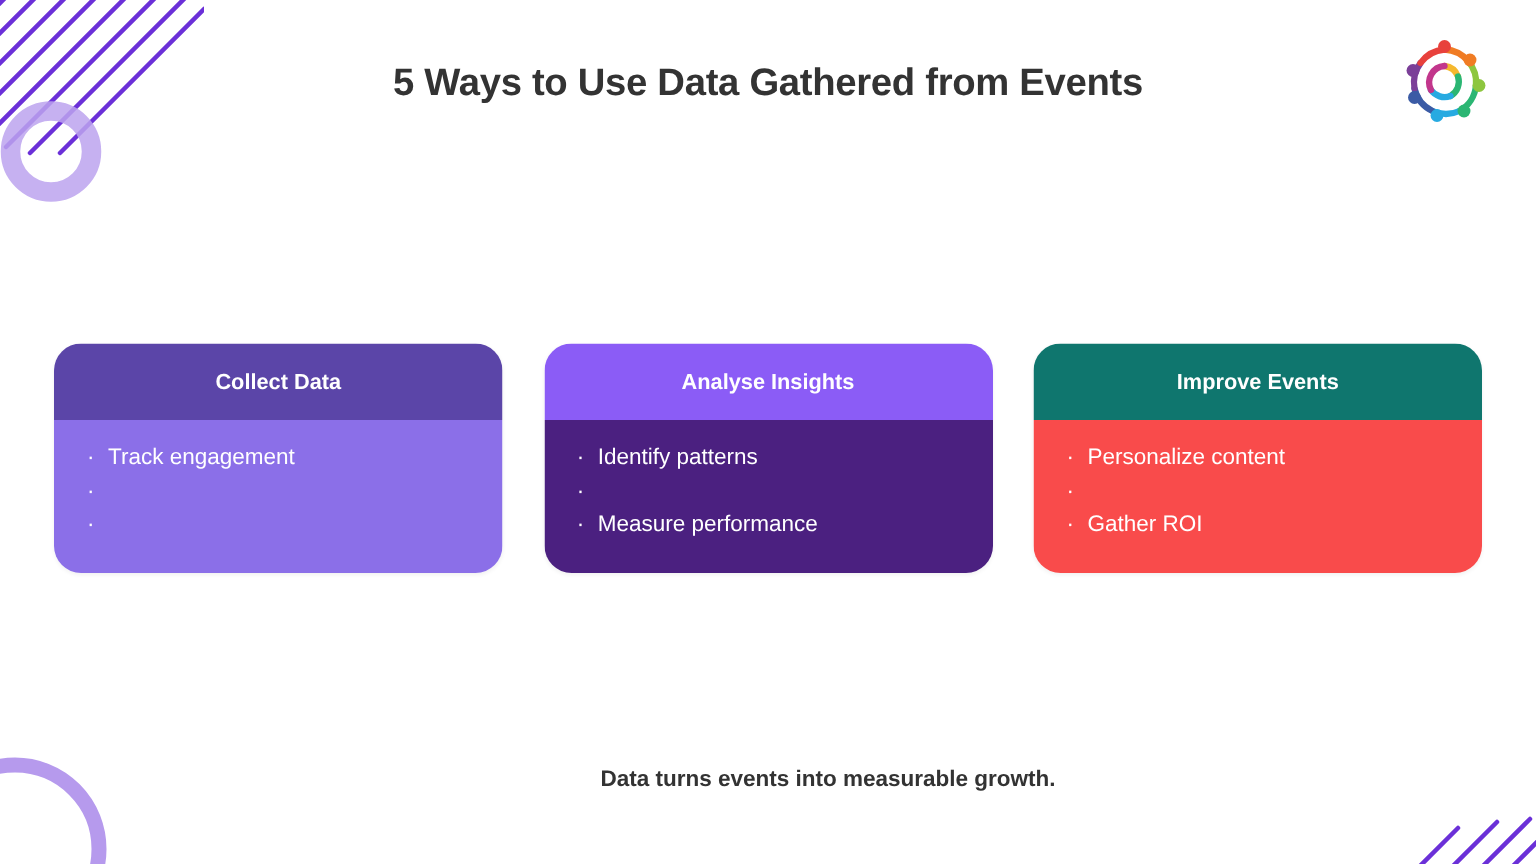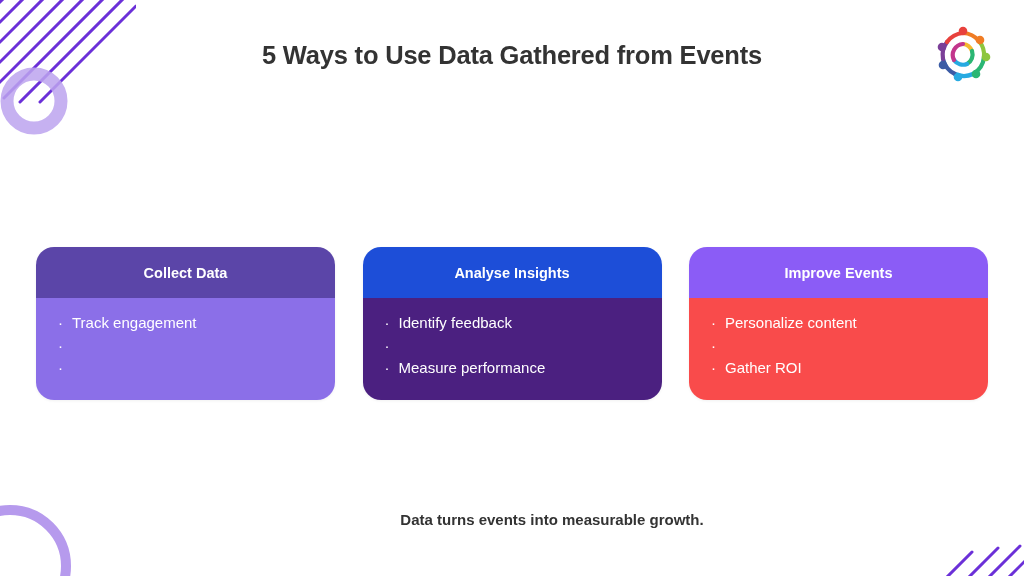--- a/index.html
+++ b/index.html
@@ -62,21 +62,20 @@
     justify-content: space-between;
   }
   .card {
     width: 299px;
     height: 153px;
     border-radius: 18px;
     overflow: hidden;
     display: flex;
     flex-direction: column;
     box-shadow: 0 1px 3px rgba(0,0,0,0.06);
-    margin-top: 18px;
   }
   .card-header {
     height: 51px;
     flex: 0 0 51px;
     display: flex;
     align-items: center;
     justify-content: center;
     color: #ffffff;
     font-size: 14.5px;
     font-weight: bold;
@@ -195,40 +194,40 @@
             <span class="bullet-dot">·</span>
           </li>
           <li>
             <span class="bullet-dot">·</span>
           </li>
         </ul>
       </div>
     </div>
 
     <div class="card">
-      <div class="card-header" style="background: #1d4ed8;">Analyse Insights</div>
+      <div class="card-header" style="background: #8b5cf6;">Analyse Insights</div>
       <div class="card-body" style="background: rgb(75, 32, 128);">
         <ul class="bullet-list">
           <li>
             <span class="bullet-dot">·</span>
-            <span>Identify feedback</span>
+            <span>Identify patterns</span>
           </li>
           <li>
             <span class="bullet-dot">·</span>
           </li>
           <li>
             <span class="bullet-dot">·</span>
             <span>Measure performance</span>
           </li>
         </ul>
       </div>
     </div>
 
     <div class="card">
-      <div class="card-header" style="background: #8b5cf6;">Improve Events</div>
+      <div class="card-header" style="background: #0f766e;">Improve Events</div>
       <div class="card-body" style="background: rgb(249, 75, 75);">
         <ul class="bullet-list">
           <li>
             <span class="bullet-dot">·</span>
             <span>Personalize content</span>
           </li>
           <li>
             <span class="bullet-dot">·</span>
           </li>
           <li>

